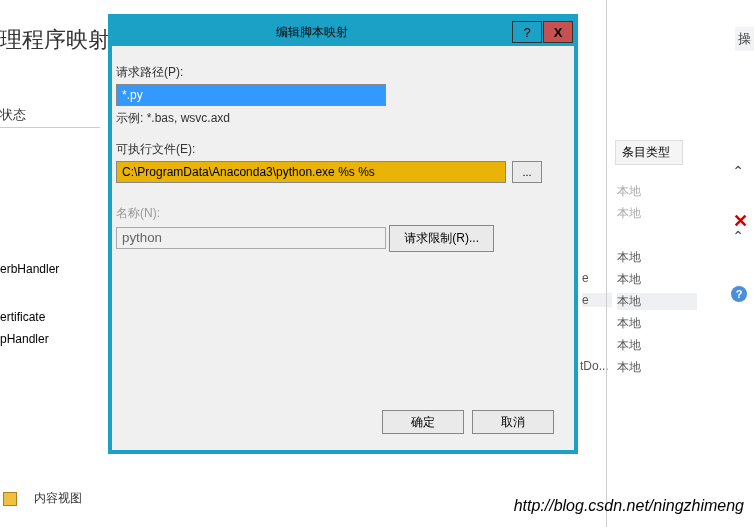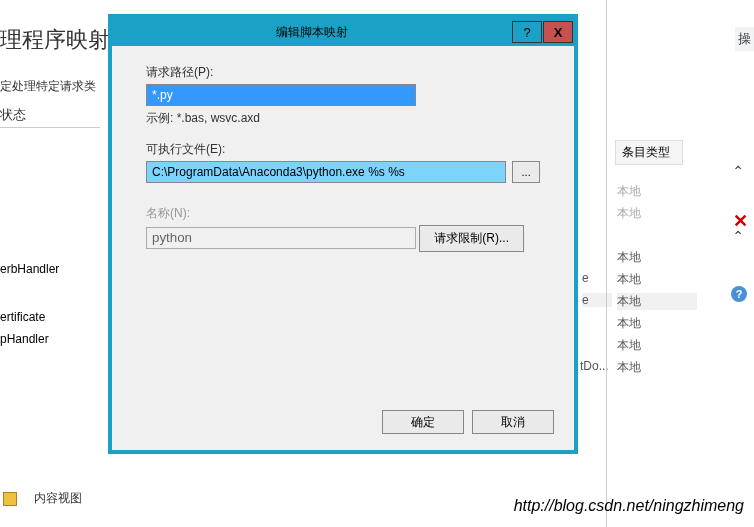--- a/index.html
+++ b/index.html
@@ -163,35 +163,35 @@
     .help-btn {
       background: #1ba1c5;
       color: #000;
     }
     .close-btn {
       background: #c75050;
       color: #000;
       font-weight: bold;
     }
     .dialog-body {
-      padding: 18px 34px;
+      padding: 18px 4px;
     }
     .field-label {
       font-size: 12px;
       color: #333;
       margin-bottom: 3px;
     }
     .disabled-label {
       color: #999;
     }
     .text-input {
       width: 270px;
       padding: 3px 5px;
       border: 1px solid #888;
-      background: #7dd3fc;
+      background: #eab308;
       font-size: 12px;
       height: 22px;
     }
     .text-input.selected {
       background: #3399ff;
       color: #fff;
     }
     .wide-input {
       width: 390px;
     }
@@ -268,21 +268,20 @@
       font-size: 16px;
       color: #000000;
       font-style: italic;
     }
   </style>
 </head>
 <body>
 
 <div class="background-panel">
   <div class="bg-title">理程序映射</div>
-  <div class="bg-subtitle">定处理特定请求类</div>
   <div class="bg-status">状态</div>
   <div class="bg-handler1">erbHandler</div>
   <div class="bg-handler2">ertificate</div>
   <div class="bg-handler3">pHandler</div>
 
   <div class="col-header">条目类型</div>
 
   <div class="bg-cell" style="left:617px;top:183px;color:#aaa">本地</div>
   <div class="bg-cell" style="left:617px;top:205px;color:#aaa">本地</div>
   <div class="bg-cell" style="left:617px;top:249px">本地</div>

